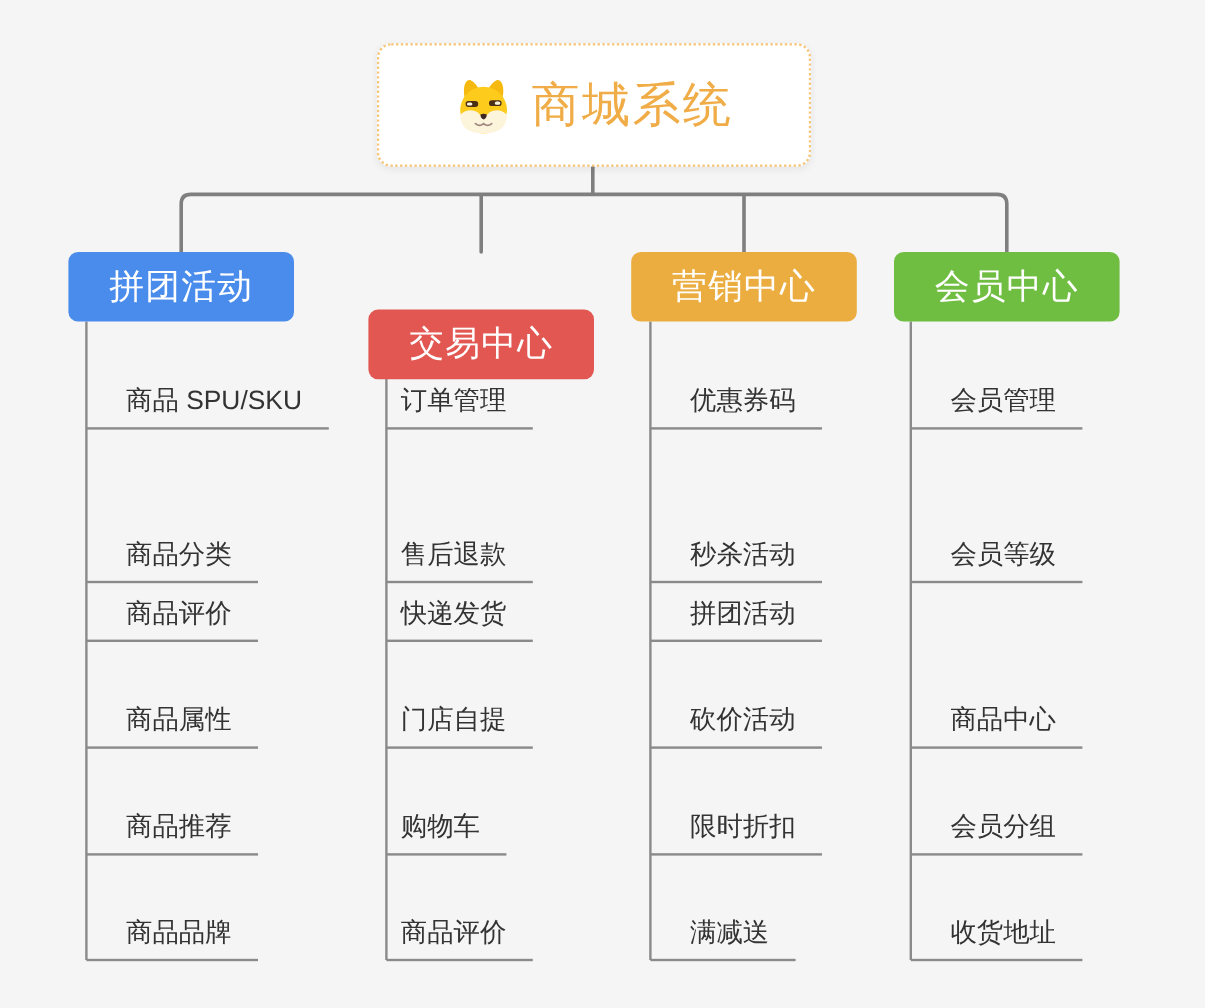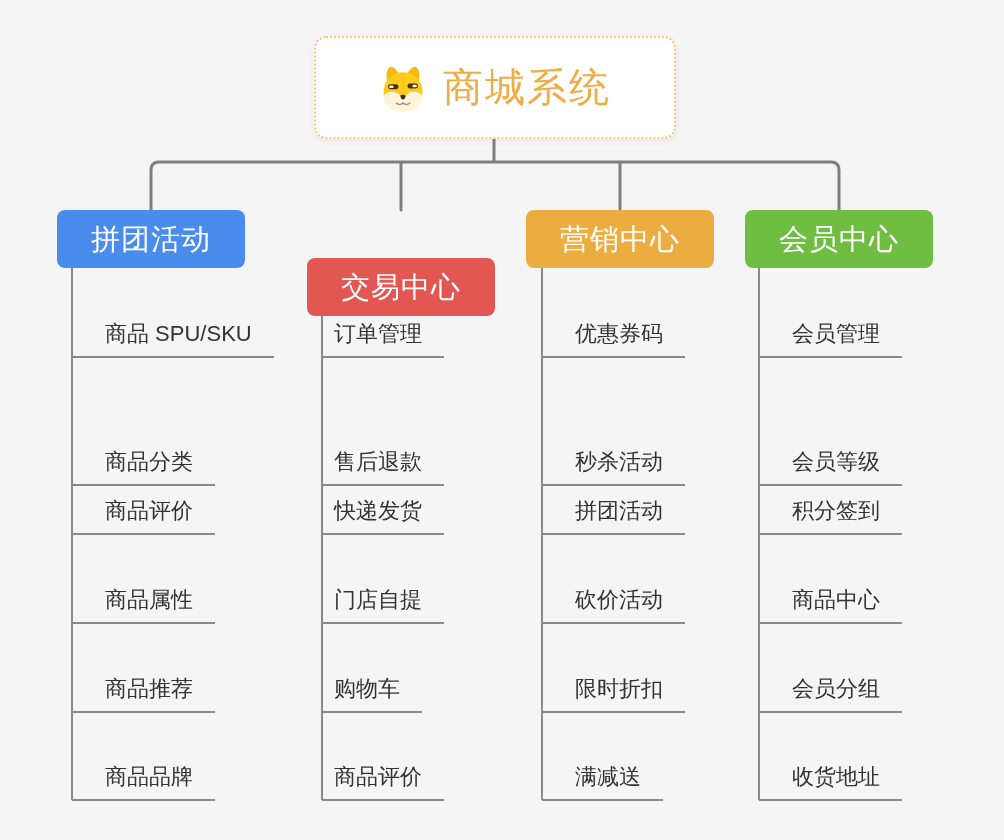--- a/index.html
+++ b/index.html
@@ -113,18 +113,17 @@
 
   <div class="leaf c2 r0">优惠券码</div>
   <div class="leaf c2 r1">秒杀活动</div>
   <div class="leaf c2 r2">拼团活动</div>
   <div class="leaf c2 r3">砍价活动</div>
   <div class="leaf c2 r4">限时折扣</div>
   <div class="leaf c2 r5">满减送</div>
 
   <div class="leaf c3 r0">会员管理</div>
   <div class="leaf c3 r1">会员等级</div>
-  <div class="leaf c3 r2">积分签到</div>
   <div class="leaf c3 r3">商品中心</div>
   <div class="leaf c3 r4">会员分组</div>
   <div class="leaf c3 r5">收货地址</div>
 
 </div>
 
 </body></html>

